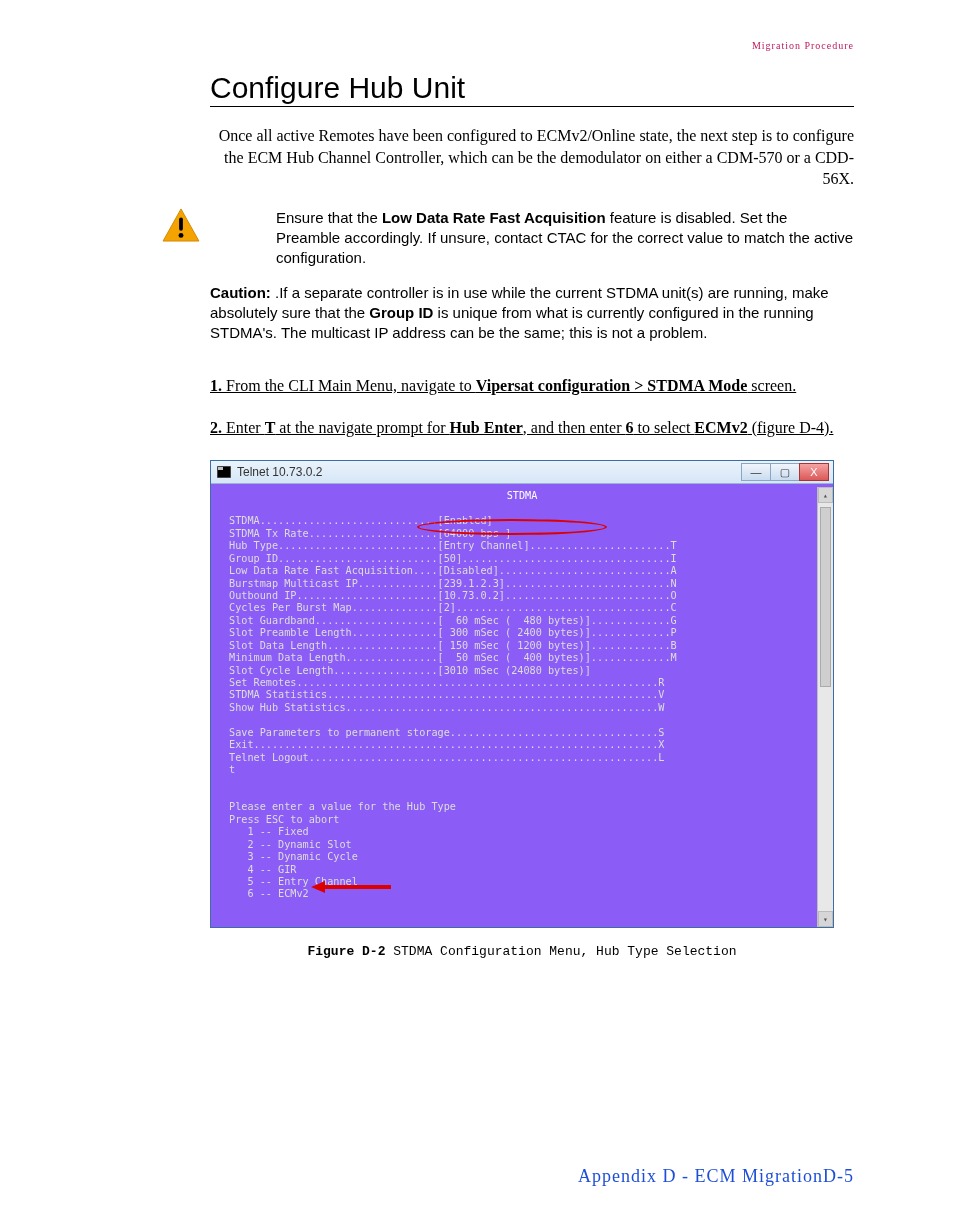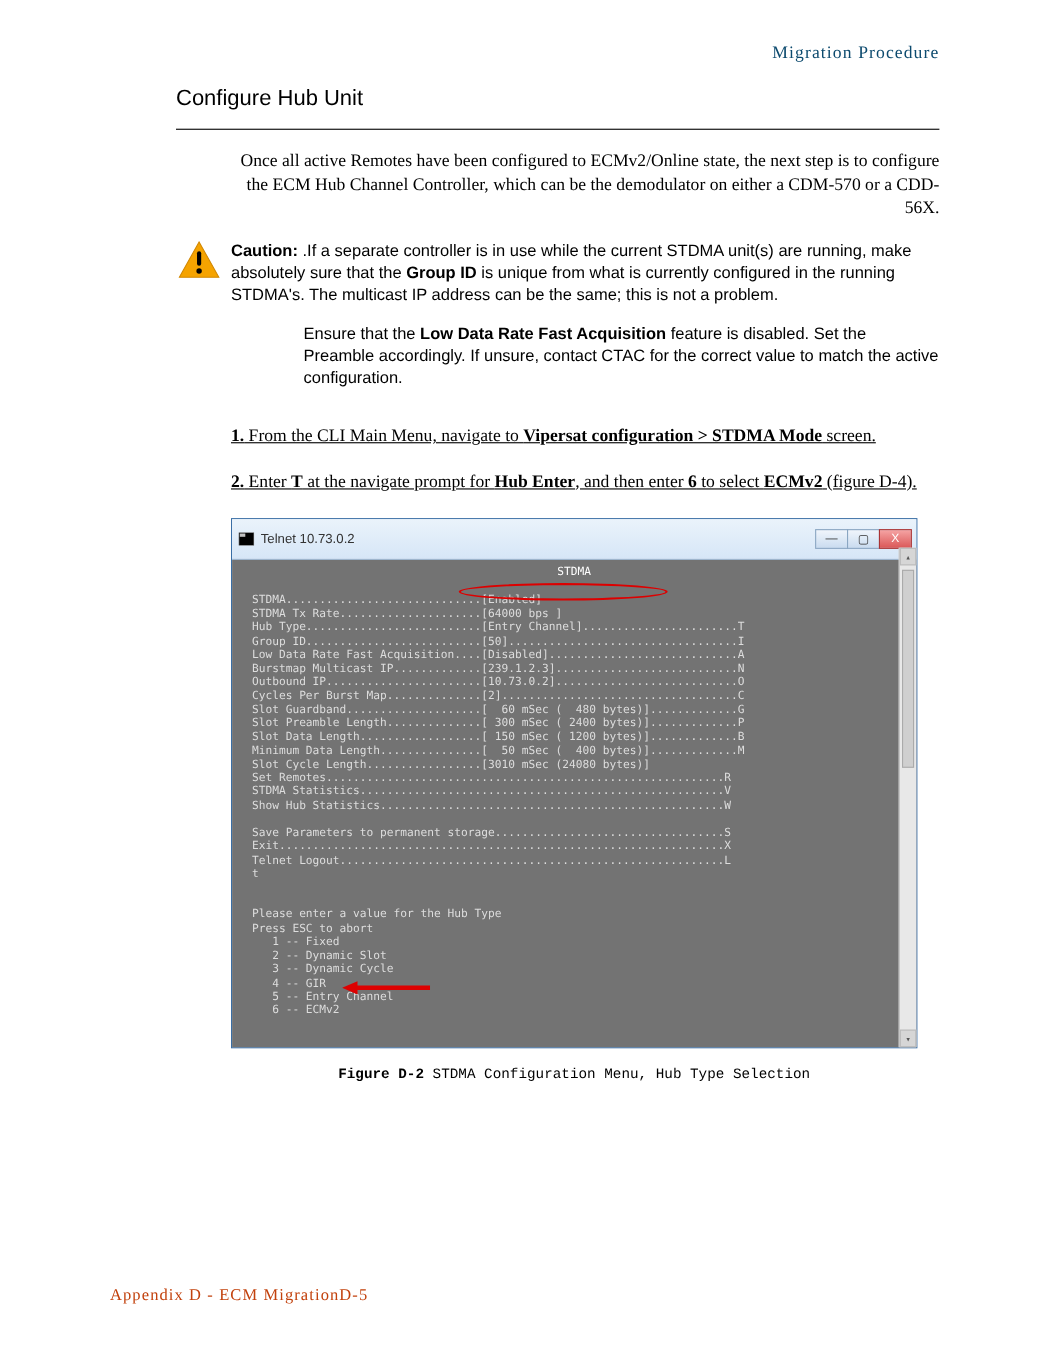--- a/index.html
+++ b/index.html
@@ -7,31 +7,31 @@
     width: 954px;
     height: 1227px;
     background: #fff;
     font-family: "Times New Roman", Times, serif;
     color: #000;
     position: relative;
     padding: 40px 100px 40px 100px;
   }
   .header-right {
     text-align: right;
-    font-size: 16px;
+    font-size: 10px;
     letter-spacing: 1px;
-    color: #0c4a6e;
+    color: #be185d;
     margin-bottom: 20px;
   }
   h1 {
     font-family: Arial, Helvetica, sans-serif;
     font-weight: normal;
-    font-size: 20px;
-    margin-left: 60px;
-    padding-bottom: 16px;
+    font-size: 30px;
+    margin-left: 110px;
+    padding-bottom: 1px;
     border-bottom: 1px solid #000;
     margin-bottom: 18px;
   }
   .body-col {
     margin-left: 110px;
     font-size: 16px;
     line-height: 1.35;
   }
   .intro { margin-bottom: 18px; text-align: right; }
 
@@ -74,21 +74,21 @@
     border: 1px solid #3a6ea5;
     background: #f4f8ff;
     font-family: "Lucida Console", Consolas, monospace;
   }
   .win-titlebar {
     display: flex;
     align-items: center;
     justify-content: space-between;
     background: linear-gradient(#eaf3fb, #d6e6f7);
     border-bottom: 1px solid #9bb6d3;
-    height: 37px;
+    height: 23px;
     padding: 0 4px 0 6px;
     font-family: "Segoe UI", Arial, sans-serif;
     font-size: 12px;
     color: #333;
   }
   .tb-left { display: flex; align-items: center; gap: 6px; }
   .tb-icon {
     width: 14px; height: 12px;
     display: inline-block;
   }
@@ -97,21 +97,21 @@
     width: 30px; height: 18px;
     border: 1px solid #8aa6c2;
     background: linear-gradient(#f0f5fb,#cadcf0);
     display: flex; align-items: center; justify-content: center;
     font-size: 11px;
     color: #333;
     margin-left: -1px;
   }
   .win-btn.close { background: linear-gradient(#f5a3a3,#db5858); color:#fff; border-color:#a33; }
   .term {
-    background: #737373;
+    background: #8b5cf6;
     color: #ddd;
     font-size: 10.2px;
     line-height: 1.22;
     white-space: pre;
     padding: 6px 6px 14px 6px;
     position: relative;
     overflow: hidden;
   }
   .term-scroll {
     position: absolute;
@@ -149,24 +149,24 @@
     font-size: 13px;
     margin-top: 16px;
     margin-left: 110px;
     width: 624px;
   }
   .fig-caption .fig-lbl { font-weight: bold; }
 
   .footer {
     position: absolute;
     left: 100px; right: 100px; bottom: 40px;
-    display: flex; justify-content: flex-start;
-    font-size: 15px;
+    display: flex; justify-content: flex-end;
+    font-size: 18px;
     letter-spacing: 1px;
-    color: #c2410c;
+    color: #1d4ed8;
   }
 </style>
 </head>
 <body>
 
 <div class="header-right">Migration Procedure</div>
 
 <h1>Configure Hub Unit</h1>
 
 <div class="body-col">
@@ -175,26 +175,26 @@
 
 <div class="caution-block">
   <div class="caution-icon">
     <svg viewBox="0 0 40 36" width="38" height="34">
       <polygon points="20,1 39,35 1,35" fill="#f5a300" stroke="#d18700" stroke-width="1"></polygon>
       <rect x="18" y="10" width="4" height="14" rx="2" fill="#000"></rect>
       <circle cx="20" cy="29" r="2.6" fill="#000"></circle>
     </svg>
   </div>
   <div class="caution-text">
+    <p style="margin-left:66px;">
+      <span>Ensure that the </span><b>Low Data Rate Fast Acquisition</b><span> feature is disabled. Set the Preamble accordingly. If unsure, contact CTAC for the correct value to match the active configuration.</span>
+    </p>
     <p>
       <span class="caution-label">Caution:</span>
       <span>.If a separate controller is in use while the current STDMA unit(s) are running, make absolutely sure that the </span><b>Group ID</b><span> is unique from what is currently configured in the running STDMA's. The multicast IP address can be the same; this is not a problem.</span>
-    </p>
-    <p style="margin-left:66px;">
-      <span>Ensure that the </span><b>Low Data Rate Fast Acquisition</b><span> feature is disabled. Set the Preamble accordingly. If unsure, contact CTAC for the correct value to match the active configuration.</span>
     </p>
   </div>
 </div>
 
 <div class="body-col">
   <ol class="steps">
     <li>
       <span class="step-num">1.</span><span> From the CLI Main Menu, navigate to </span><b>Vipersat configuration &gt; STDMA Mode</b><span> screen.</span>
     </li>
     <li>

